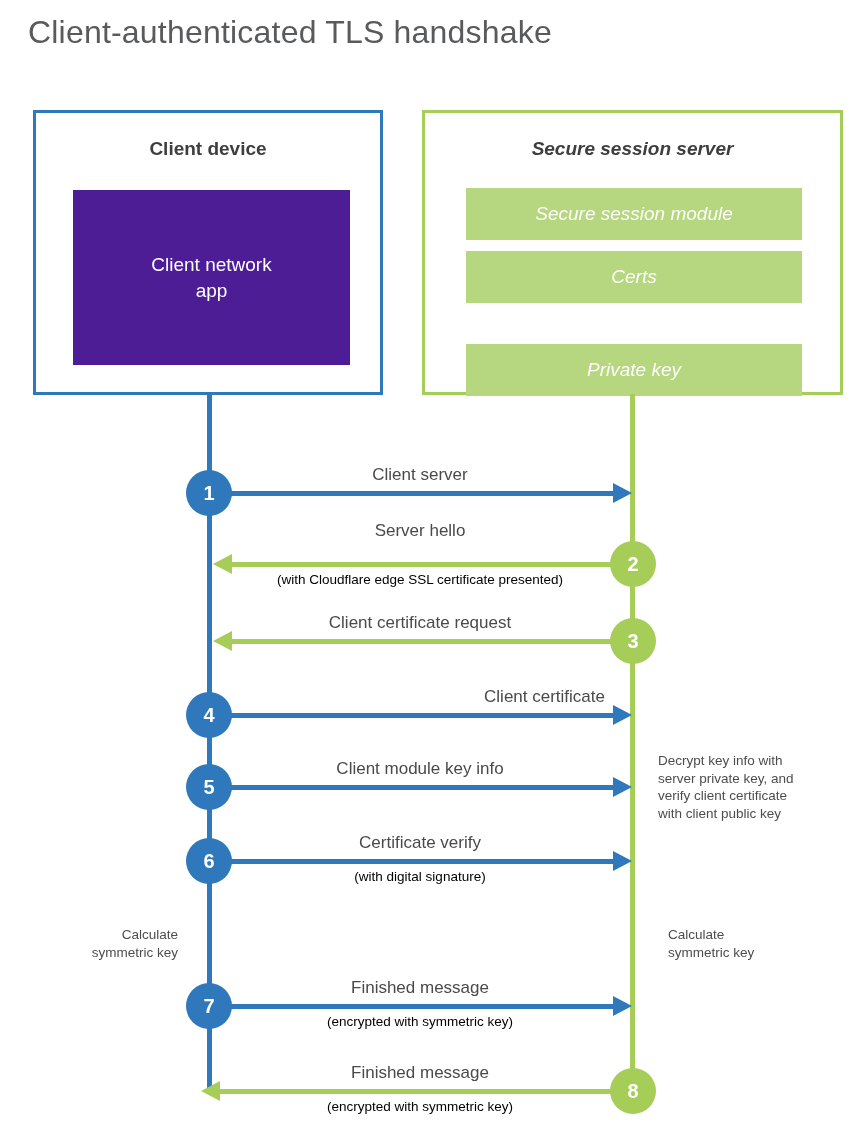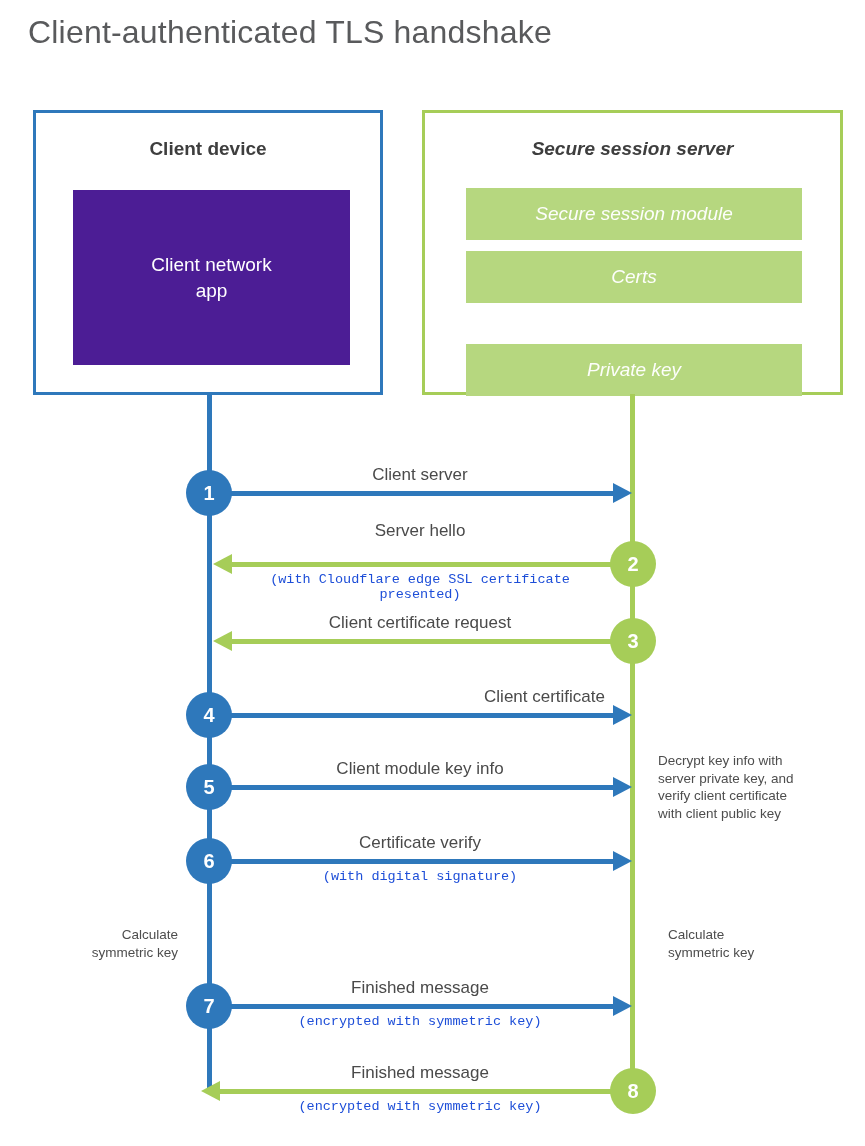--- a/index.html
+++ b/index.html
@@ -93,23 +93,22 @@
     text-align: center;
     font-size: 17px;
     color: #4a4a4a;
     z-index: 4;
   }
   .msg-sub {
     position: absolute;
     left: 235px; width: 370px;
     text-align: center;
     font-size: 13.5px;
-    color: #1d4ed8;
+    color: #000000;
     z-index: 4;
-    font-family: Liberation Mono, monospace;
   }
   
   .note {
     position: absolute;
     font-size: 13.5px;
     color: #4d4d4d;
     line-height: 17.5px;
     white-space: pre-line;
     z-index: 4;
   }

